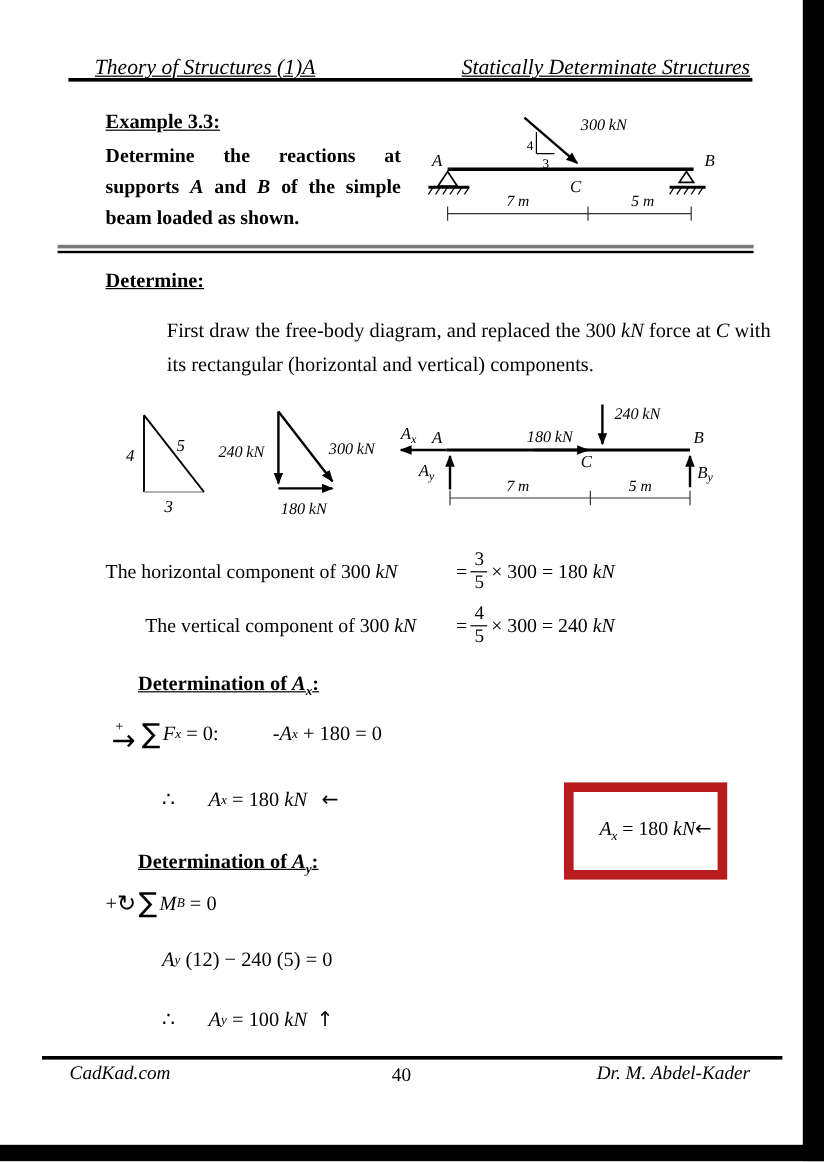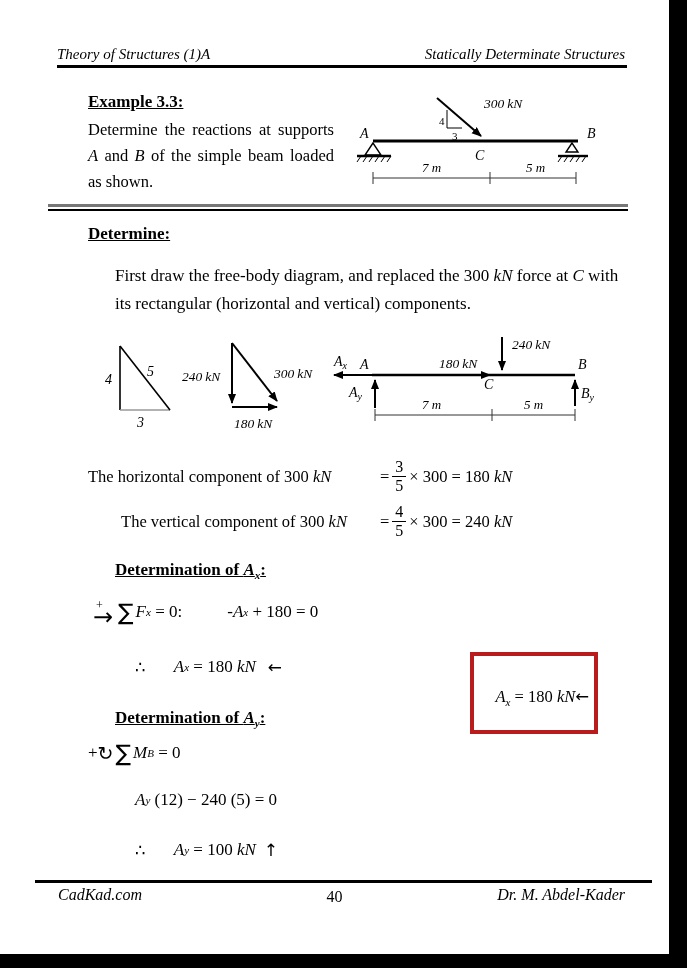--- a/index.html
+++ b/index.html
@@ -4,49 +4,49 @@
 <style>
   html,body { margin:0; padding:0; background:#fff; }
   .page {
     position:relative; width:687px; height:968px; background:#ffffff; overflow:hidden;
     font-family:"Liberation Serif","DejaVu Serif",serif; color:#000;
   }
   .abs { position:absolute; }
   
   .edge { background:#000; }
   
-  .hdr-text { font-style:italic; font-size:15px; white-space:nowrap; }
+  .hdr-text { font-style:italic; font-size:18px; text-decoration:underline; white-space:nowrap;margin-left:22px; }
   .rule { background:#000; }
   .ftr-text { font-style:italic; font-size:16px; white-space:nowrap; }
   .pagenum { font-size:16px; text-align:center; }
   
   .h-bold { font-weight:bold; font-size:17px; text-decoration:underline; white-space:nowrap; }
-  .body-text { font-size:16.5px; line-height:26px; }
-  .intro-text { font-size:17px; line-height:28px; }
+  .body-text { font-size:16.5px; line-height:26px;font-weight:bold; }
+  .intro-text { font-size:17px; line-height:28px;margin-left:24px; }
   .just { text-align:justify; }
   i, .it { font-style:italic; }
   sub.vs { font-style:italic; font-size:11px; }
   
   .divider-top { background:#777; height:3px; }
   .divider-bot { background:#000; height:2px; }
   
   .eq-row { display:flex; align-items:center; font-size:16.5px; white-space:pre; }
   .eq-label { width:292px; flex:0 0 auto; }
   .frac { display:inline-flex; flex-direction:column; align-items:center; vertical-align:middle; margin:0 3px; font-size:16px; }
   .frac .num { display:block; line-height:1.05; padding:0 3px; }
   .frac .den { display:block; line-height:1.15; padding:0 3px; border-top:1px solid #000; }
   .plus-arrow { display:inline-flex; flex-direction:column; align-items:flex-start; margin-right:3px; }
   .pa-plus { font-size:12px; line-height:1; margin-left:3px; }
   .pa-arrow { font-size:24px; line-height:0.55; font-family:"DejaVu Sans","DejaVu Serif",sans-serif; }
   .sum { font-size:23px; font-family:"DejaVu Sans",sans-serif; margin:0 2px; }
   .sym { font-family:"DejaVu Sans",sans-serif; }
   .math-line { display:flex; align-items:center; font-size:17px; white-space:pre; }
   .gap45 { display:inline-block; width:45px; }
   .gap28 { display:inline-block; width:28px; }
-  .result-box { border:4px solid #b91c1c; padding:11px 5px 2px 5px; font-size:16.5px; white-space:pre; background:#fff; }
+  .result-box { border:8px solid #b91c1c; padding:1px 5px 2px 5px; font-size:16.5px; white-space:pre; background:#fff; }
   
   .fl  { font:italic 14px "Liberation Serif","DejaVu Serif",serif; fill:#000; }
   .fl2 { font:italic 13.5px "Liberation Serif","DejaVu Serif",serif; fill:#000; }
   .fs  { font-size:10px; }
   .fd  { font:11px "Liberation Serif","DejaVu Serif",serif; fill:#000; }
   .dim { font:italic 13px "Liberation Serif","DejaVu Serif",serif; fill:#000; }
 </style>
 </head>
 <body>
 

